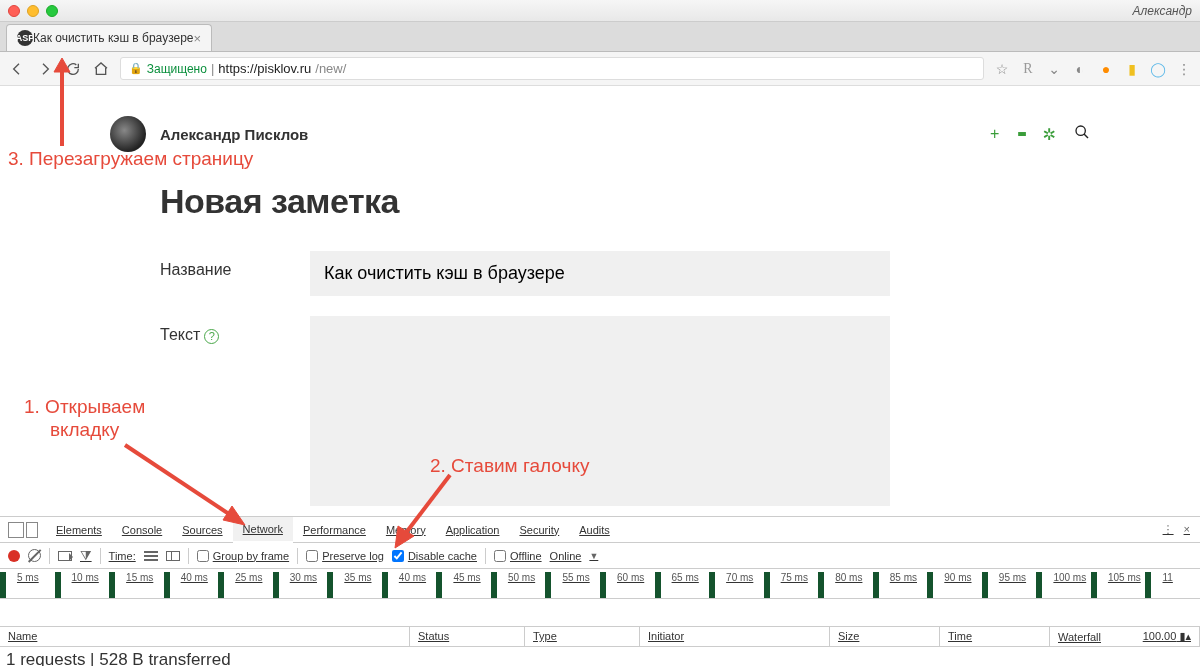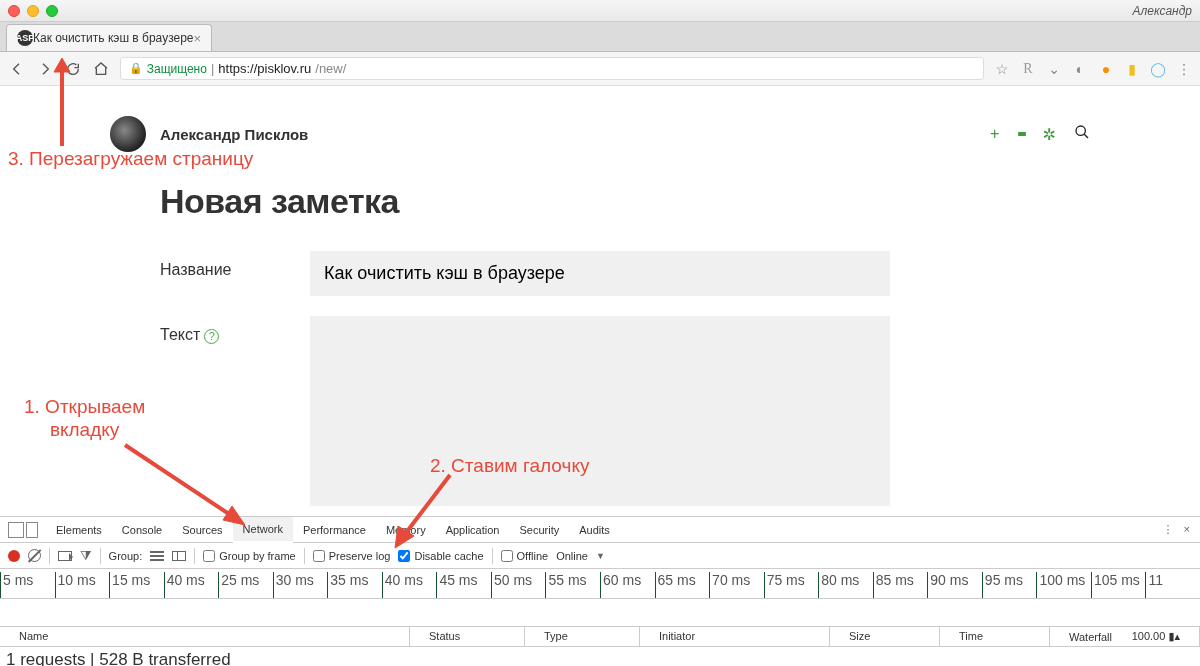--- a/index.html
+++ b/index.html
@@ -37,21 +37,21 @@
   .page-tools{margin-left:auto;display:flex;gap:18px;align-items:center;color:#3a9d3a;font-size:16px;}
   .page-tools .search{color:#222;}
   .page-title{font-size:34px;font-weight:800;padding:30px 0 30px 160px;letter-spacing:-0.5px;}
   .form{padding:0 0 0 160px;}
   .row{display:flex;align-items:flex-start;margin-bottom:20px;}
   .label{width:150px;font-size:16px;padding-top:10px;}
   .help{display:inline-block;width:15px;height:15px;border:1px solid #4aa84a;color:#4aa84a;border-radius:50%;font-size:11px;text-align:center;line-height:13px;margin-left:4px;}
   .field{width:580px;background:#f0f0f0;border:none;padding:12px 14px;font-size:18px;}
   .textarea{width:580px;height:190px;background:#f0f0f0;}
   
-  .devtools{position:absolute;bottom:0;left:0;right:0;background:#fff;border-top:1px solid #ccc;font-size:11px;color:#333;}
+  .devtools{position:absolute;bottom:0;left:0;right:0;background:#fff;border-top:1px solid #ccc;font-size:11px;color:#333;text-decoration:underline;}
   .dt-tabs{display:flex;align-items:center;height:26px;border-bottom:1px solid #ccc;}
   .dt-pick{display:flex;gap:2px;padding:0 8px;}
   .dt-pick span{width:16px;height:16px;border:1px solid #888;display:inline-block;}
   .dt-tab{padding:0 10px;height:26px;display:flex;align-items:center;cursor:pointer;}
   .dt-tab.active{background:#f1f1f1;border-bottom:2px solid #fff;margin-bottom:-1px;}
   .dt-right{margin-left:auto;display:flex;gap:10px;padding-right:10px;color:#666;}
   .dt-toolbar{display:flex;align-items:center;height:26px;gap:8px;padding:0 8px;border-bottom:1px solid #ccc;}
   .rec{width:12px;height:12px;background:#d93025;border-radius:50%;}
   .clr{width:13px;height:13px;border:1.5px solid #666;border-radius:50%;position:relative;}
   .clr::after{content:"";position:absolute;width:17px;height:1.5px;background:#666;top:5px;left:-3px;transform:rotate(-45deg);}
@@ -61,24 +61,24 @@
   .sep{width:1px;height:16px;background:#ccc;}
   .cb{display:flex;align-items:center;gap:4px;}
   .cb input{width:12px;height:12px;}
   .view-ico{width:14px;height:10px;display:inline-block;}
   .view-ico.a{background:repeating-linear-gradient(#666 0 2px,transparent 2px 4px);}
   .view-ico.b{background:#fff;border:1px solid #666;position:relative;}
   .view-ico.b::before{content:"";position:absolute;top:0;bottom:0;left:4px;width:1px;background:#666;}
   .sel{color:#333;}
   .dd{font-size:9px;color:#666;}
   .timeline{height:30px;border-bottom:1px solid #ccc;display:flex;padding-top:3px;}
-  .tick{flex:1;font-size:14px;color:#555;text-align:left;padding-left:2px;border-left:1px solid #14532d;}
+  .tick{flex:1;font-size:10px;color:#555;text-align:left;padding-left:11px;border-left:6px solid #14532d;}
   .wf-gap{height:28px;border-bottom:1px solid #ccc;}
   .dt-cols{display:flex;height:20px;border-bottom:1px solid #ccc;}
-  .dt-cols div{border-right:1px solid #ccc;padding:3px 19px;font-size:11px;color:#333;}
+  .dt-cols div{border-right:1px solid #ccc;padding:3px 8px;font-size:11px;color:#333;}
   .c-name{width:410px;}.c-status{width:115px;}.c-type{width:115px;}.c-init{width:190px;}.c-size{width:110px;}.c-time{width:110px;}.c-wf{flex:1;display:flex;justify-content:space-between;align-items:center;padding-right:10px;}
   .status{height:19px;padding:3px 6px;font-size:17px;color:#333;}
   
   .ann{position:absolute;color:#e64a3b;font-size:19px;line-height:1.2;pointer-events:none;}
   .arrow{position:absolute;pointer-events:none;}
   .arrow line,.arrow polygon{stroke:#e64a3b;fill:#e64a3b;}
 </style>
 </head>
 <body>
 
@@ -190,21 +190,21 @@
       <span>×</span>
     </div>
   </div>
   <div class="dt-toolbar">
     <div class="rec"></div>
     <div class="clr"></div>
     <div class="sep"></div>
     <div class="cam"></div>
     <span class="filt">⧩</span>
     <div class="sep"></div>
-    <span>Group:</span>
+    <span>Time:</span>
     <span class="view-ico a"></span>
     <span class="view-ico b"></span>
     <div class="sep"></div>
     <label class="cb">
         <input type="checkbox" style="">
         <span>Group by frame</span>
       </label>
     <div class="sep"></div>
     <label class="cb">
         <input type="checkbox" style="">

